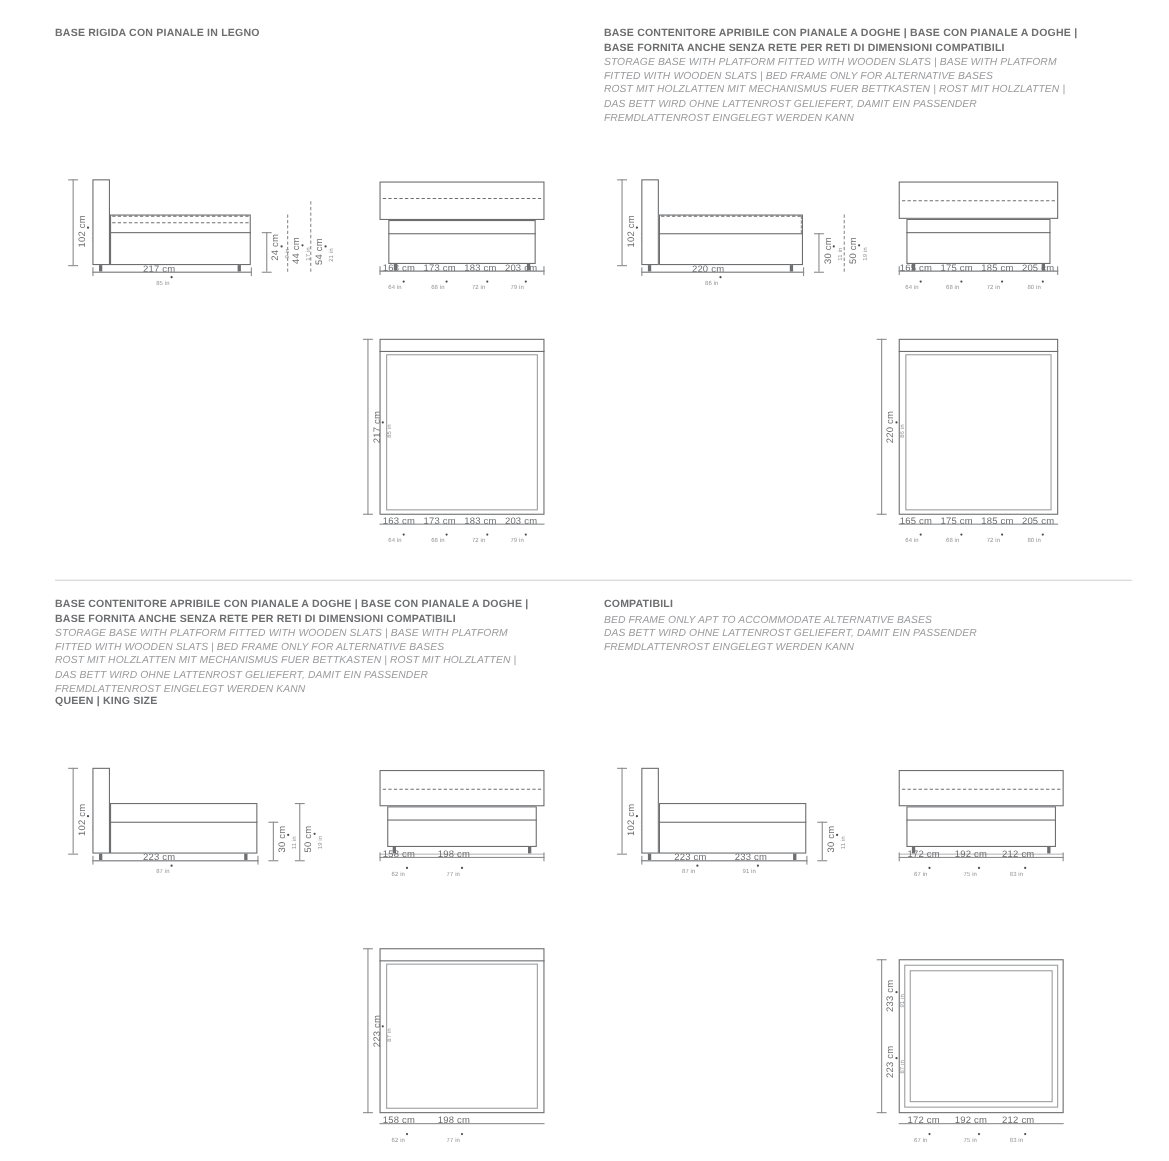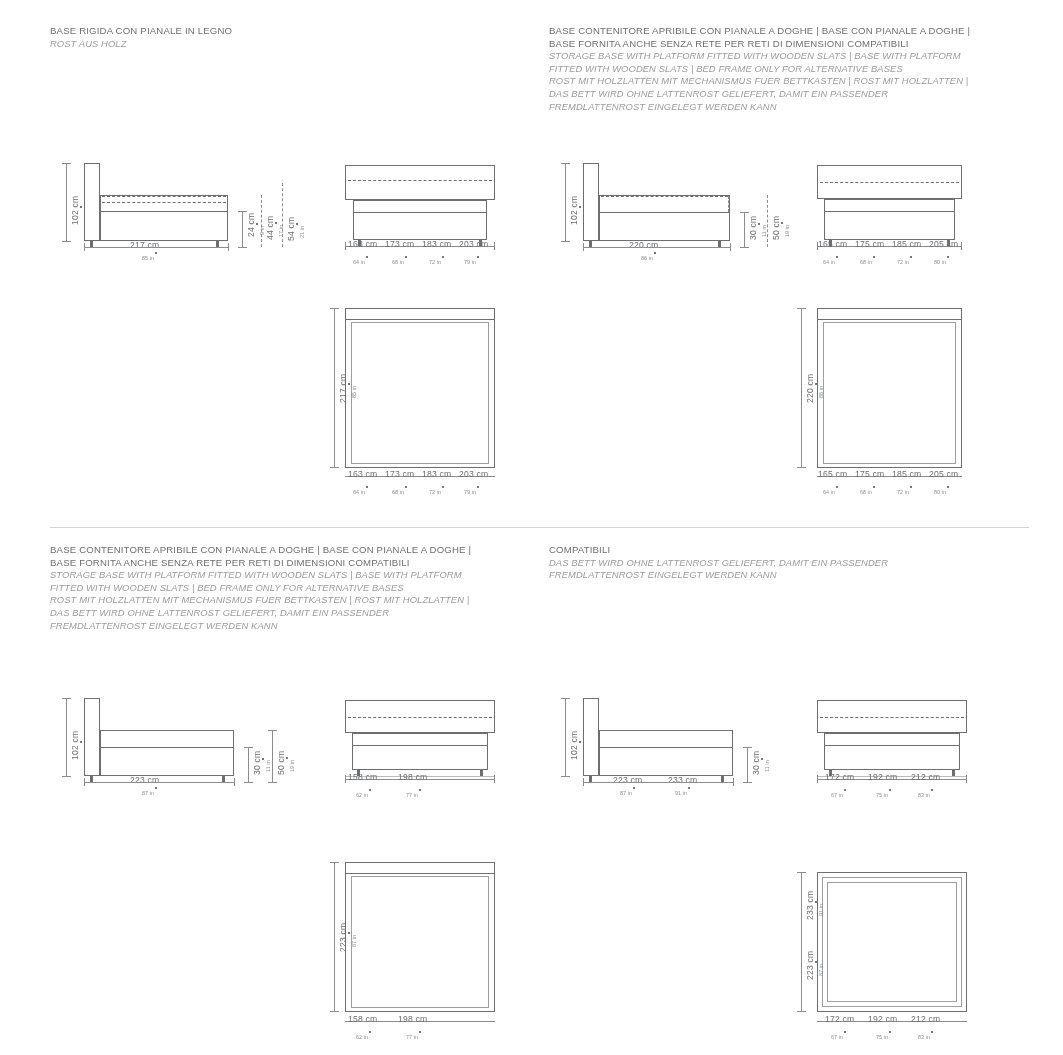--- a/index.html
+++ b/index.html
@@ -9,21 +9,21 @@
     font-family:"Liberation Sans","DejaVu Sans",sans-serif;
     color:#6d6e70;
     position:relative;
     overflow:hidden;
   }
   .sheet{position:relative;width:1063px;height:1055px;}
 
   
   .block{position:absolute;}
   .hd-title{
-    font-size:9.6px;font-weight:normal;letter-spacing:.18px;
+    font-size:9.6px;font-weight:bold;letter-spacing:.18px;
     color:#6d6e70;line-height:12.6px;text-transform:uppercase;
   }
   .hd-sub{
     font-size:9.4px;font-style:italic;letter-spacing:.1px;
     color:#9a9b9d;line-height:12.6px;text-transform:uppercase;
   }
   .hd-size{
     font-size:9.6px;font-weight:bold;letter-spacing:.18px;
     color:#6d6e70;line-height:12.6px;text-transform:uppercase;
   }
@@ -55,21 +55,20 @@
   .rulev{position:absolute;width:1px;background:#8b8c8e;}
   .tick{position:absolute;background:#8b8c8e;}
 </style>
 </head>
 <body>
 
 <div class="sheet">
 
   <div class="block" style="left:50px;top:25px;width:470px;">
     <div class="hd-title">BASE RIGIDA CON PIANALE IN LEGNO</div>
-    <div class="hd-sub">ROST AUS HOLZ</div>
   </div>
 
   <div class="block" style="left:549px;top:25px;width:480px;">
     <div class="hd-title">BASE CONTENITORE APRIBILE CON PIANALE A DOGHE  | BASE CON PIANALE A DOGHE |</div>
     <div class="hd-title">BASE FORNITA ANCHE SENZA RETE PER RETI DI DIMENSIONI COMPATIBILI</div>
     <div class="hd-sub">STORAGE BASE WITH PLATFORM FITTED WITH WOODEN SLATS | BASE WITH PLATFORM</div>
     <div class="hd-sub">FITTED WITH WOODEN SLATS | BED FRAME ONLY FOR ALTERNATIVE BASES</div>
     <div class="hd-sub">ROST MIT HOLZLATTEN MIT MECHANISMUS FUER BETTKASTEN | ROST MIT HOLZLATTEN |</div>
     <div class="hd-sub">DAS BETT WIRD OHNE LATTENROST GELIEFERT, DAMIT EIN PASSENDER</div>
     <div class="hd-sub">FREMDLATTENROST  EINGELEGT WERDEN KANN</div>
@@ -78,24 +77,26 @@
   <div class="divider" style="left:50px;top:527px;width:979px;"></div>
 
   <div class="block" style="left:50px;top:544px;width:480px;">
     <div class="hd-title">BASE CONTENITORE APRIBILE CON PIANALE A DOGHE  | BASE CON PIANALE A DOGHE |</div>
     <div class="hd-title">BASE FORNITA ANCHE SENZA RETE PER RETI DI DIMENSIONI COMPATIBILI</div>
     <div class="hd-sub">STORAGE BASE WITH PLATFORM FITTED WITH WOODEN SLATS | BASE WITH PLATFORM</div>
     <div class="hd-sub">FITTED WITH WOODEN SLATS | BED FRAME ONLY FOR ALTERNATIVE BASES</div>
     <div class="hd-sub">ROST MIT HOLZLATTEN MIT MECHANISMUS FUER BETTKASTEN | ROST MIT HOLZLATTEN |</div>
     <div class="hd-sub">DAS BETT WIRD OHNE LATTENROST GELIEFERT, DAMIT EIN PASSENDER</div>
     <div class="hd-sub">FREMDLATTENROST  EINGELEGT WERDEN KANN</div>
+    <div class="hd-size">QUEEN | KING SIZE</div>
   </div>
 
   <div class="block" style="left:549px;top:544px;width:480px;">
     <div class="hd-title">COMPATIBILI</div>
+    <div class="hd-sub">BED FRAME ONLY APT TO ACCOMMODATE ALTERNATIVE BASES</div>
     <div class="hd-sub">DAS BETT WIRD OHNE LATTENROST GELIEFERT, DAMIT EIN PASSENDER</div>
     <div class="hd-sub">FREMDLATTENROST  EINGELEGT WERDEN KANN</div>
   </div>
 
   <div class="dw" style="left:50px;top:155px;width:250px;height:110px;">
 
     <div class="rulev" style="left:16px;top:8px;height:78px;"></div>
     <div class="tick" style="left:12px;top:8px;width:9px;height:1px;"></div>
     <div class="tick" style="left:12px;top:86px;width:9px;height:1px;"></div>
     <div class="dim rot" style="left:14px;top:70px;">

